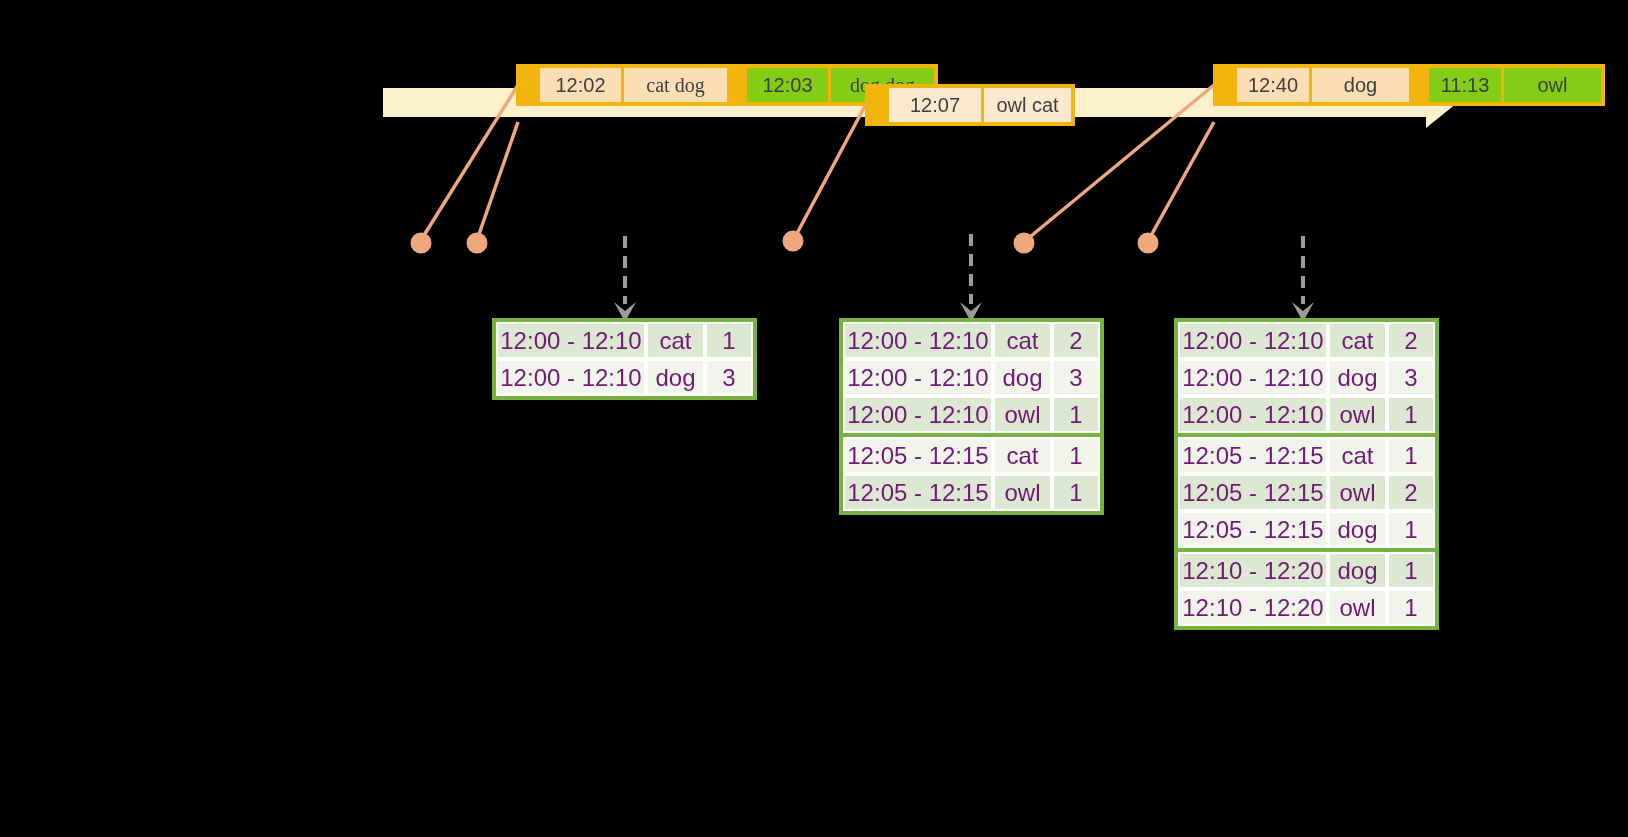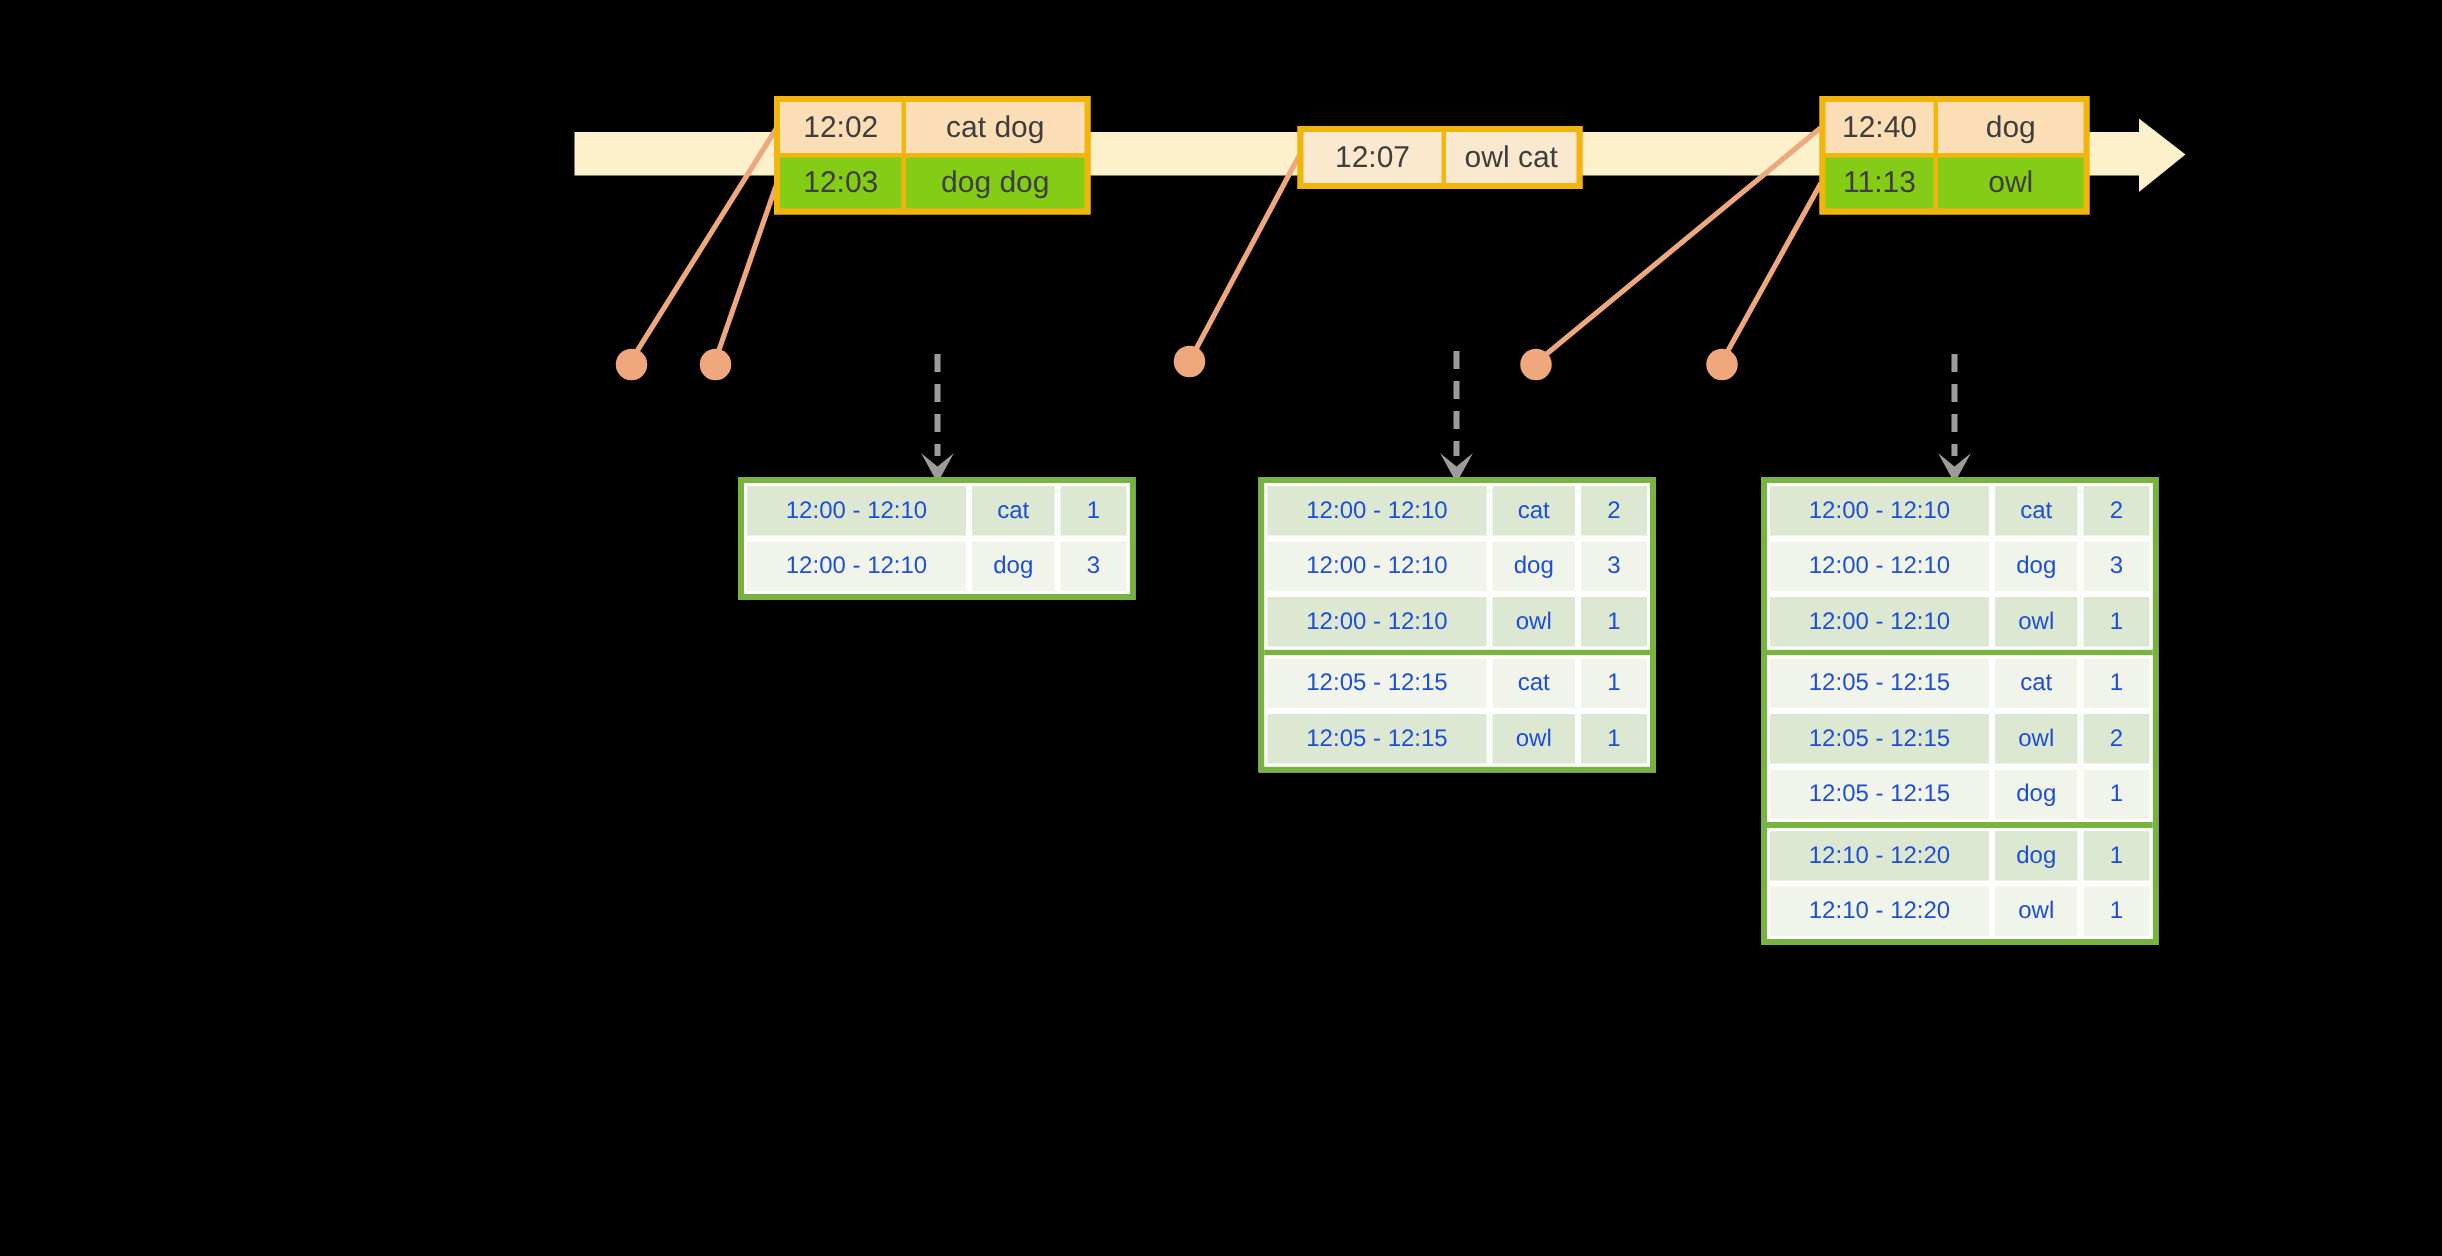--- a/index.html
+++ b/index.html
@@ -9,32 +9,32 @@
   }
   #stage{
     position:relative;width:1628px;height:837px;
     background:#000000;
   }
   #overlay{position:absolute;left:0;top:0;width:1628px;height:837px;}
 
   
   .etable{
     position:absolute;
-    display:flex;flex-direction:column;gap:3px;
+    display:flex;flex-direction:row;gap:20px;
     border:4px solid #F2B50D;background:#F2B50D;
-    z-index:3;box-sizing:border-box;
+    z-index:3;box-sizing:border-box;padding-left:20px;
   }
   .erow{display:flex;gap:3px;}
   .ecell{
     height:34px;line-height:34px;text-align:center;
     font-size:20px;color:#3E3E3E;box-sizing:border-box;
     white-space:nowrap;overflow:hidden;
   }
   #et0{left:516px;top:64px;}
-  #et0 .time{width:81px;} #et0 .word{width:119px;}
+  #et0 .time{width:81px;} #et0 .word{width:103px;font-family:Liberation Serif, serif;}
   #et1{left:865px;top:84px;}
   #et1 .time{width:92px;} #et1 .word{width:87px;}
   #et2{left:1213px;top:64px;}
   #et2 .time{width:72px;} #et2 .word{width:97px;}
   .shade-dark{background:#FBDEB6;}
   .shade-light{background:#84cc16;}
   .shade-mid{background:#FBE9CF;}
 
   
   .gtable{
@@ -42,21 +42,21 @@
     border:4px solid #77B33F;background:#FFFFFF;
     z-index:3;box-sizing:border-box;
   }
   #gt0{left:492px;}
   #gt1{left:839px;}
   #gt2{left:1174px;}
   .grow{display:flex;}
   .gcell{
     border:2px solid #FFFFFF;box-sizing:border-box;
     height:37px;line-height:33px;text-align:center;
-    font-size:16px;color:#1d4ed8;white-space:nowrap;overflow:hidden;
+    font-size:24px;color:#701a75;white-space:nowrap;overflow:hidden;
   }
   .gcell.window{width:150px;}
   .gcell.word{width:59px;}
   .gcell.count{width:48px;}
   .g-dark{background:#DDE8D2;}
   .g-light{background:#F0F4EA;}
   .gsep{height:4px;background:#77B33F;}
 </style>
 </head>
 <body>

